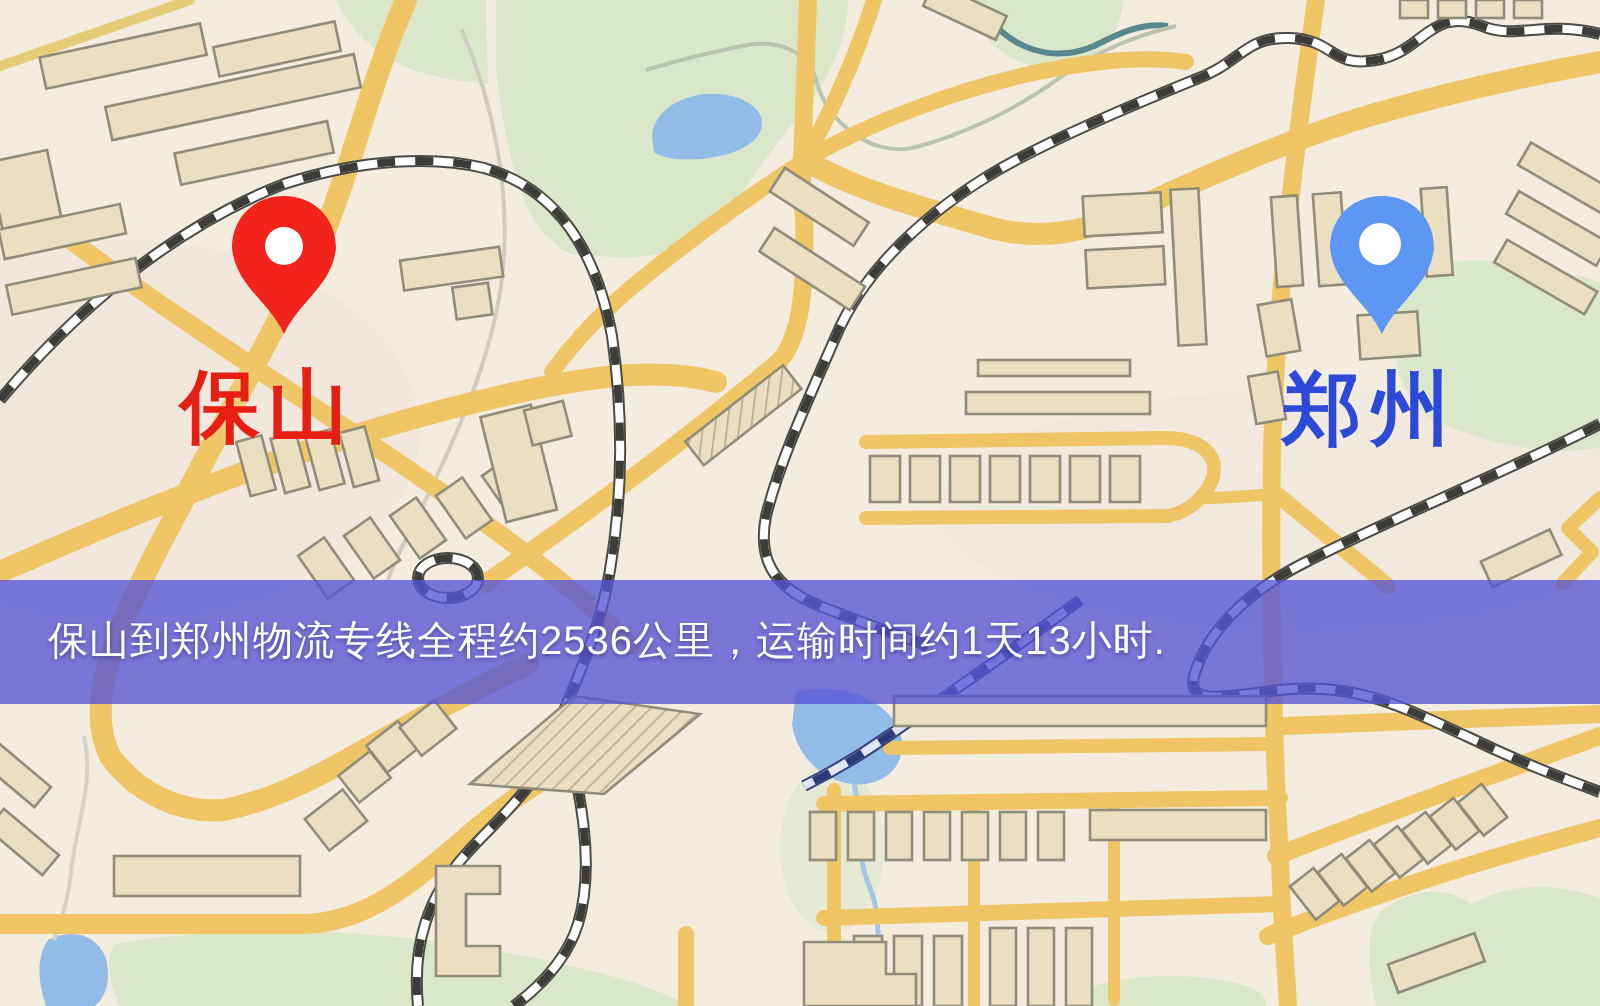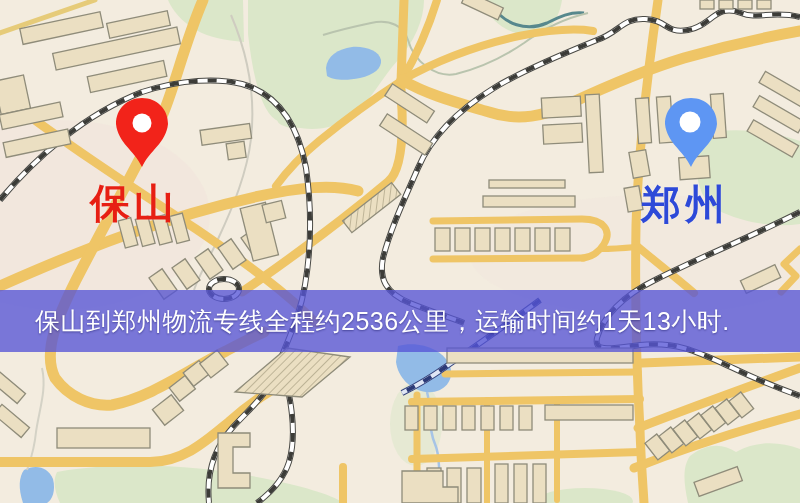--- a/index.html
+++ b/index.html
@@ -16,22 +16,22 @@
   .rwn-d{fill:none;stroke:#2c3a77;stroke-width:4;stroke-dasharray:9 10;}
   .bld{fill:#ebdfc2;stroke:#8f8c7a;stroke-width:1.3;}
   .grn{fill:#dbe7c9;stroke:none;}
   .wat{fill:#92bbe7;stroke:none;}
   .city-label{position:absolute;font-weight:bold;font-size:40px;letter-spacing:4px;
               text-shadow:0 0 2px rgba(255,255,255,.4);white-space:nowrap;}
   #origin-label{left:90px;top:176px;color:#e71f13;}
   #dest-label{left:641px;top:177px;color:#2d49d8;}
   #route-banner{position:absolute;left:0;top:290px;width:800px;height:62px;
                 background:rgba(86,84,214,0.78);}
-  #route-banner .banner-text{display:block;padding-left:35px;line-height:62px;
-                font-size:25px;color:#ffffff;letter-spacing:0.5px;white-space:nowrap;
+  #route-banner .banner-text{display:block;padding-left:24px;line-height:62px;
+                font-size:20px;color:#ffffff;letter-spacing:0.5px;white-space:nowrap;
                 text-shadow:0 1px 2px rgba(10,10,80,0.45);}
 </style>
 </head>
 <body>
 
 <div id="stage">
 
 <svg id="map-svg" width="800" height="503" viewBox="0 0 800 503">
   <defs>
     <pattern id="hatch" width="6" height="6" patternUnits="userSpaceOnUse" patternTransform="rotate(45)">

